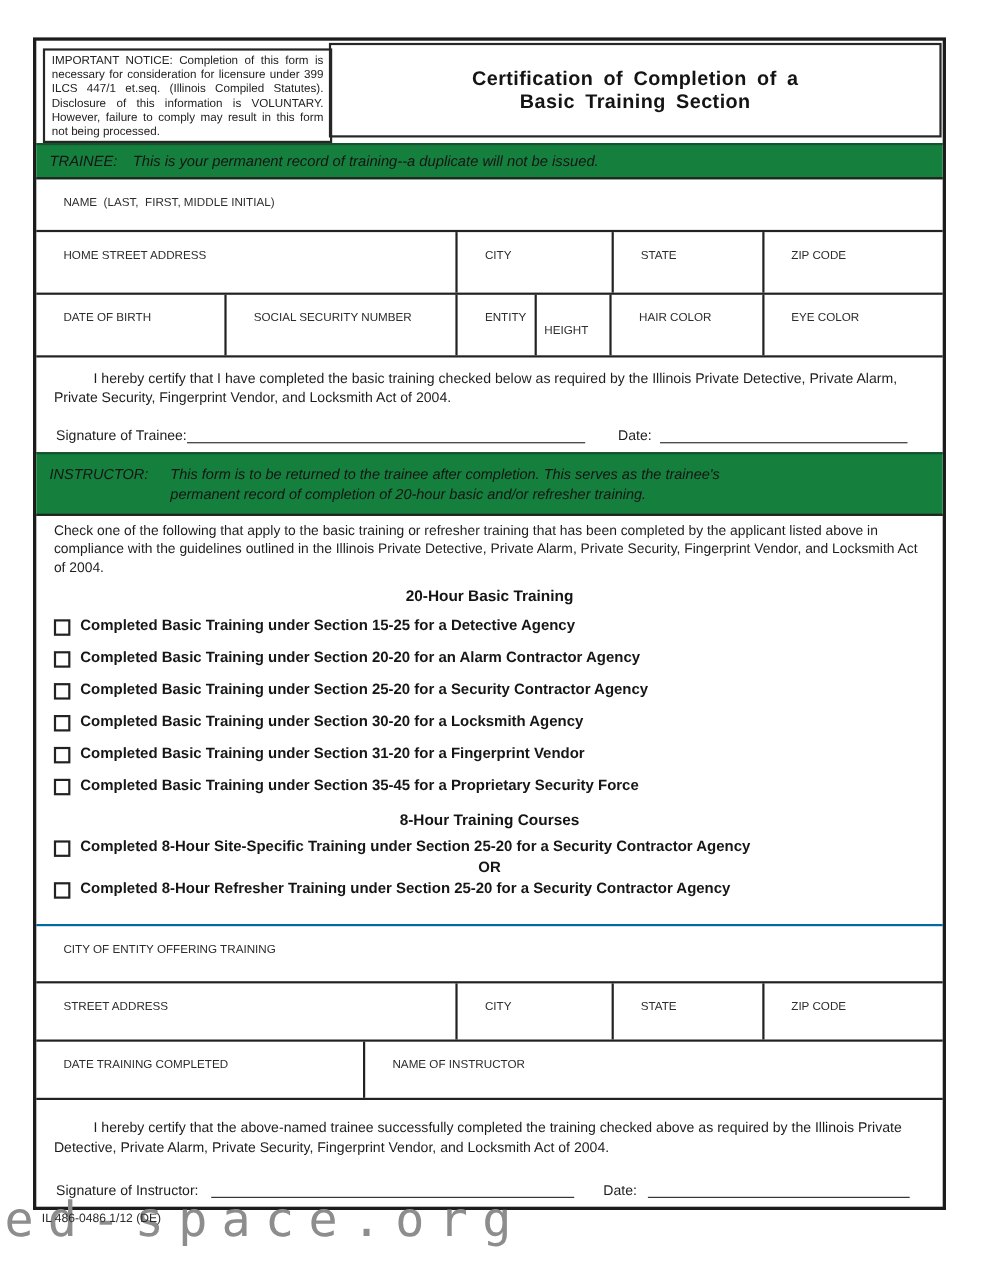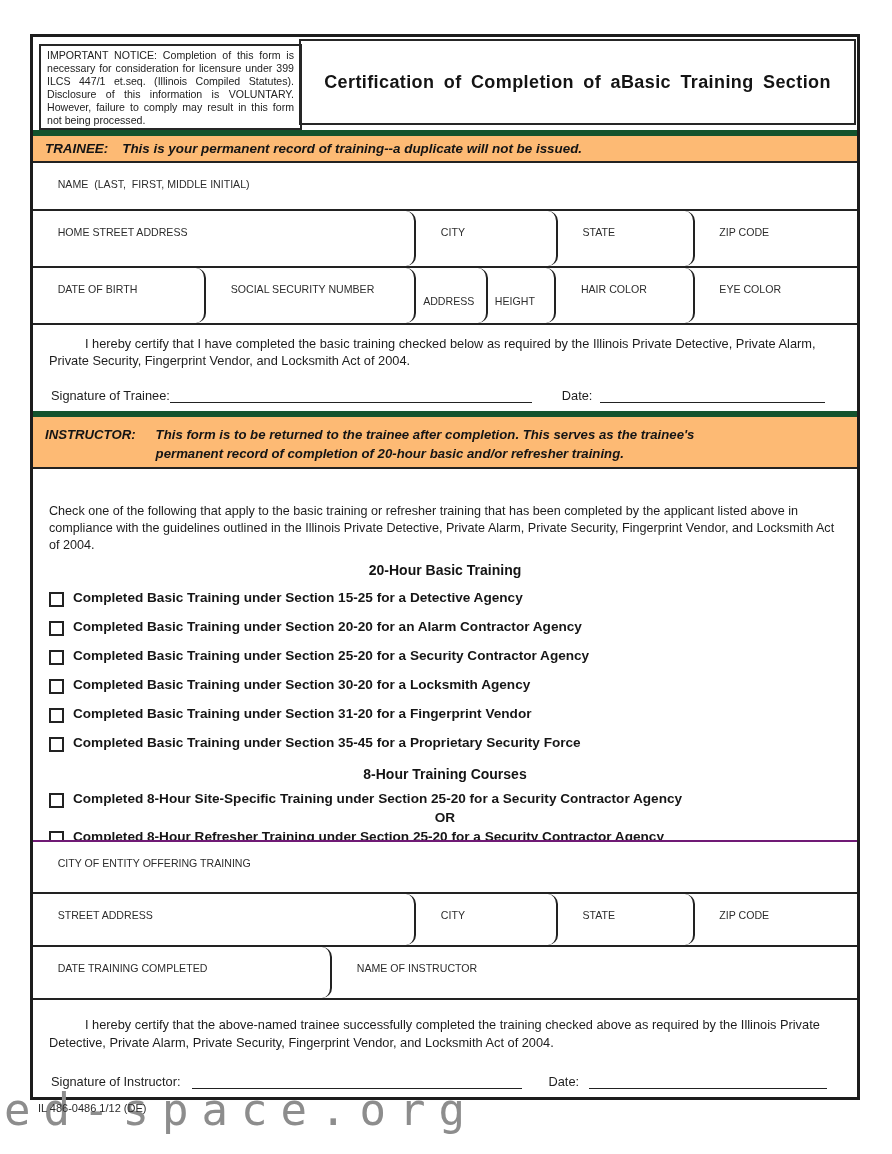--- a/index.html
+++ b/index.html
@@ -22,49 +22,49 @@
   
   .hdr{flex:none;height:93px;position:relative;}
   .notice-box{
     position:absolute;left:6px;top:7px;width:247px;height:76px;
     border:2px solid #262626;padding:3px 6px;
     font-size:10.6px;line-height:1.22;text-align:justify;color:#222;
   }
   .title-box{
     position:absolute;left:266px;top:2px;right:1px;height:86px;
     border:2px solid #262626;box-sizing:border-box;
-    display:flex;justify-content:center;align-items:center;
+    display:flex;flex-direction:column;justify-content:center;align-items:center;
     font-weight:bold;font-size:18px;letter-spacing:0.4px;word-spacing:4px;color:#141414;
   }
   
   .graybar{
-    background:#fdba74;
-    border-top:6px solid #14532d;border-bottom:2px solid #222;
-    font-weight:bold;font-style:italic;color:#141414;
+    background:#15803d;
+    border-top:2px solid #14532d;border-bottom:2px solid #222;
+    font-weight:normal;font-style:italic;color:#141414;
     box-sizing:border-box;flex:none;
   }
   .trainee-bar{height:33px;padding:6px 12px;font-size:13.4px;display:flex;gap:14px;align-items:center;}
   .instructor-bar{height:58px;padding:8px 12px;font-size:13.2px;display:flex;gap:20px;line-height:1.45;}
   .instructor-bar .bar-label{flex:none;}
   
   .cellrow{display:flex;border-bottom:2px solid #222;box-sizing:border-box;flex:none;}
   .cell{
     padding:3px 7px;font-size:10.6px;color:#2d2d2d;
     border-right:2px solid #222;box-sizing:border-box;
-    white-space:pre-wrap;overflow:hidden;border-radius:10px;
+    white-space:pre-wrap;overflow:hidden;
   }
   .cell:last-child{border-right:none;}
   .h48{height:48px;} .h57{height:57px;} .h52{height:52px;} .h53{height:53px;}
   
   .cert-box{box-sizing:border-box;padding:10px 12px 8px;flex:none;}
   .cert-box p{margin:0 4px;font-size:12.8px;line-height:1.36;text-indent:36px;color:#1d1d1d;}
   .sigrow{display:flex;align-items:flex-end;font-size:12.8px;padding:0 6px;color:#1d1d1d;}
   .sigline{border-bottom:1.5px solid #222;height:15px;}
   
-  .check-section{flex:1 1 auto;box-sizing:border-box;padding:19px 14px 6px;border-bottom:2px solid #701a75;overflow:hidden;margin-top:15px;}
+  .check-section{flex:1 1 auto;box-sizing:border-box;padding:5px 14px 6px;border-bottom:2px solid #0369a1;overflow:hidden;}
   .intro{font-size:12.6px;line-height:1.36;margin:0 2px;color:#1d1d1d;}
   .sect-head{text-align:center;font-weight:bold;font-size:14px;margin-top:8px;color:#141414;}
   .chk-row{display:flex;align-items:flex-start;gap:9px;margin-top:12px;font-weight:bold;font-size:13.6px;color:#161616;padding-left:2px;}
   .chk-box{width:11px;height:11px;border:2px solid #222;margin-top:2px;flex:none;background:#fff;}
   .or{text-align:center;font-weight:bold;font-size:13.6px;margin-top:2px;color:#161616;}
   .mt14{margin-top:14px;}
   .mt4{margin-top:4px;}
   
   .watermark{
     position:absolute;left:4px;top:1084px;z-index:5;
@@ -116,21 +116,21 @@
   </div>
 
   <div class="cellrow h57">
     <div class="cell" style="width:21%">
       <span>DATE OF BIRTH</span>
     </div>
     <div class="cell" style="width:25.5%">
       <span>SOCIAL SECURITY NUMBER</span>
     </div>
     <div class="cell" style="width:8.7%">
-      <span>ADDRESS</span>
+      <span>ENTITY</span>
     </div>
     <div class="cell" style="width:8.3%">
       <span>HEIGHT</span>
     </div>
     <div class="cell" style="width:16.8%">
       <span>HAIR COLOR</span>
     </div>
     <div class="cell" style="flex:1">
       <span>EYE COLOR</span>
     </div>

